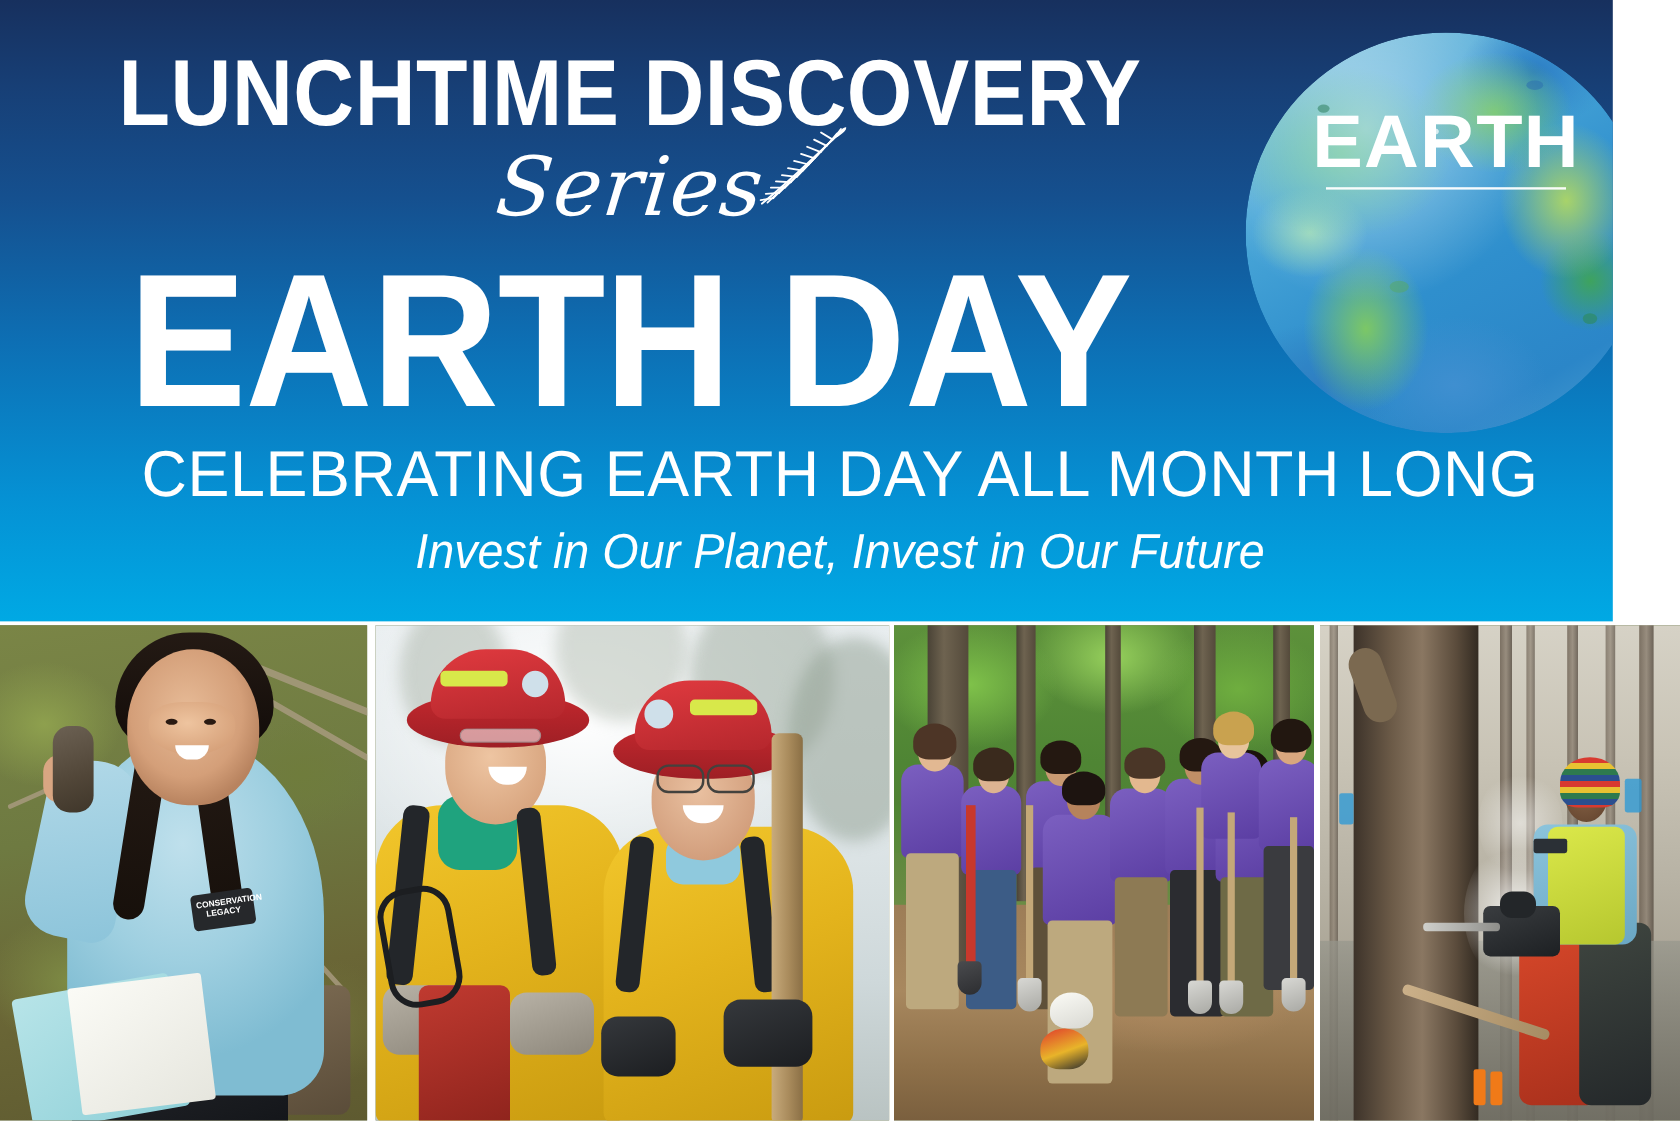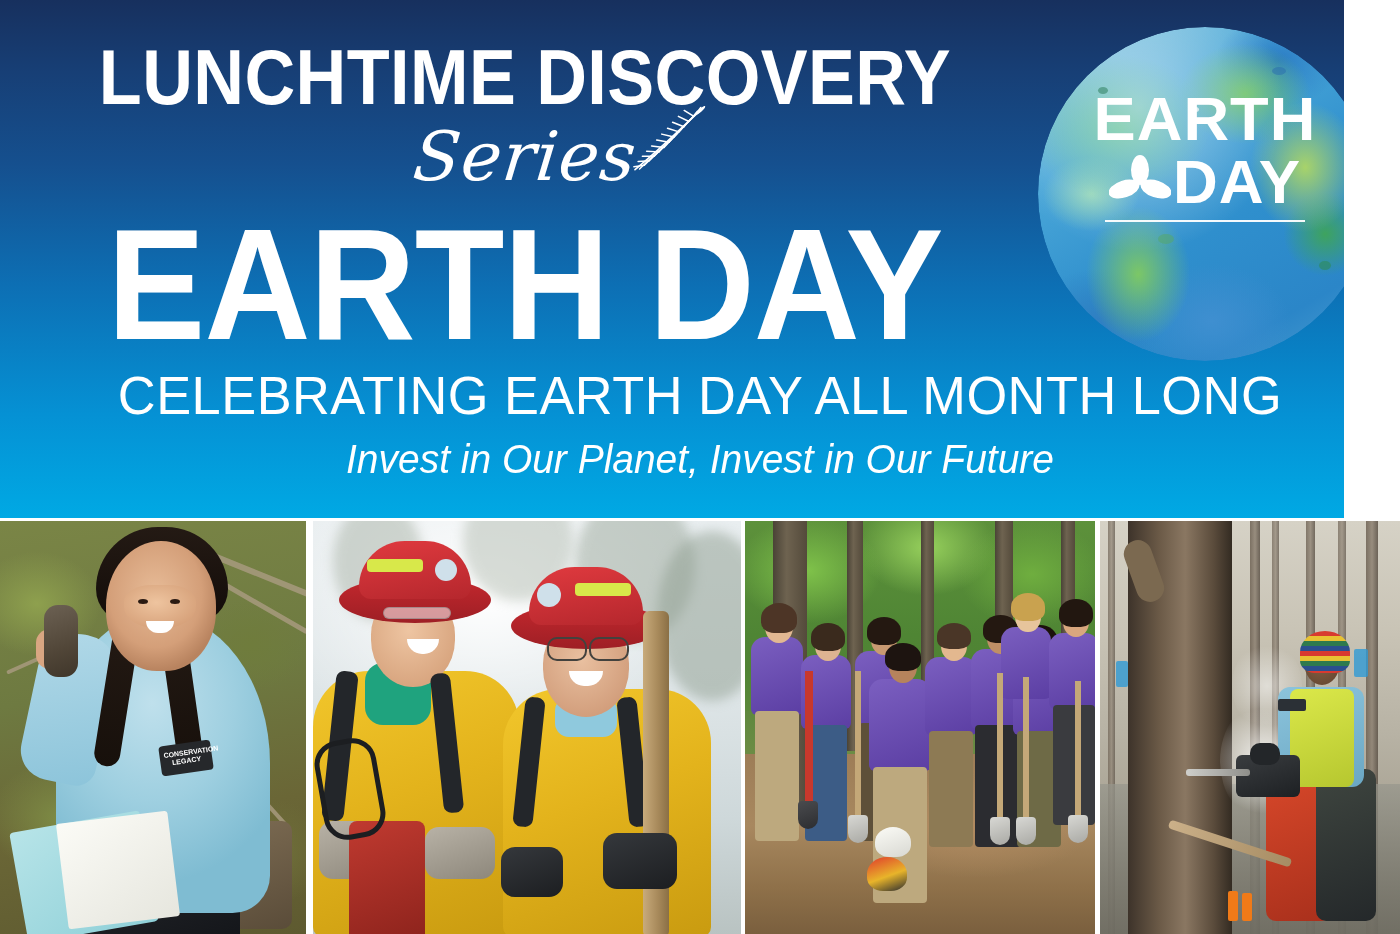--- a/index.html
+++ b/index.html
@@ -229,30 +229,20 @@
     <div id="globe">
       <div class="sphere"></div>
       <div class="speck" style="left:18%;top:18%;width:10px;height:7px;background:#2f7f5f;"></div>
       <div class="speck" style="left:70%;top:12%;width:14px;height:8px;background:#2b6fae;"></div>
       <div class="speck" style="left:36%;top:62%;width:16px;height:10px;background:#55a86a;"></div>
       <div class="speck" style="left:84%;top:70%;width:12px;height:9px;background:#2d8a52;"></div>
       <div class="speck" style="left:46%;top:24%;width:7px;height:5px;background:#ffffff;opacity:.7;"></div>
 
       <div class="logo-text">
         <div class="ed-earth">EARTH</div>
-        <div class="ed-dayrow">
-          <svg width="62" height="58" viewBox="0 0 62 58">
-            <g fill="#ffffff">
-              <ellipse cx="31" cy="17" rx="9" ry="15"></ellipse>
-              <ellipse cx="15" cy="36" rx="16" ry="8.5" transform="rotate(-18 15 36)"></ellipse>
-              <ellipse cx="47" cy="36" rx="16" ry="8.5" transform="rotate(18 47 36)"></ellipse>
-            </g>
-          </svg>
-          <span class="ed-day">DAY</span>
-        </div>
         <div class="ed-rule"></div>
       </div>
     </div>
   </div>
 
   <div id="strip">
 
     <div class="photo" id="p1">
       <div class="scene">
         <div class="ground"></div>

